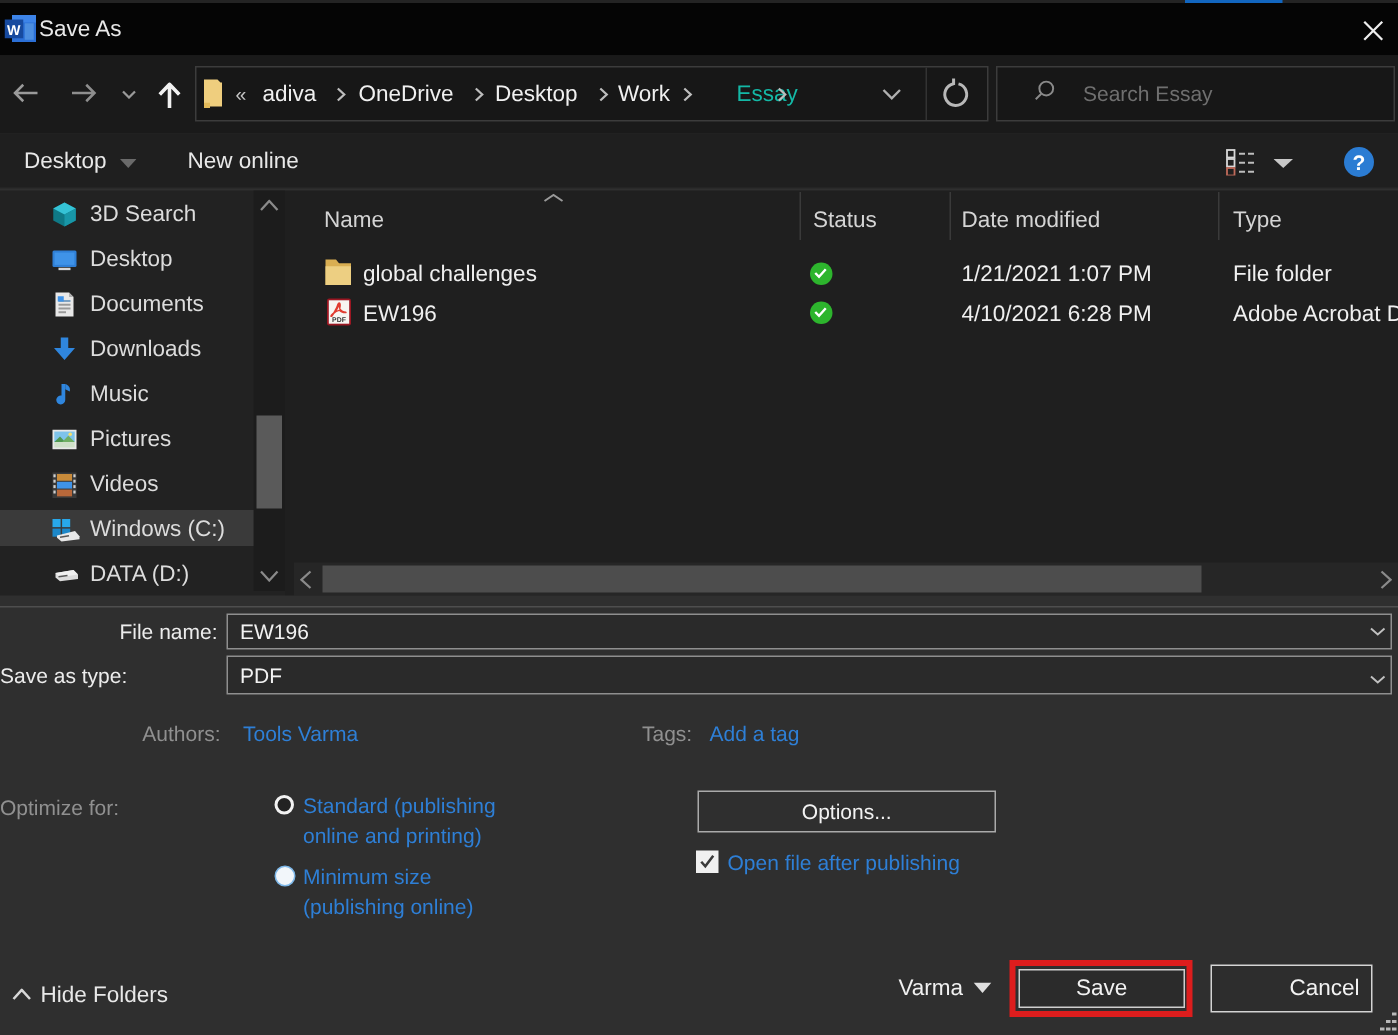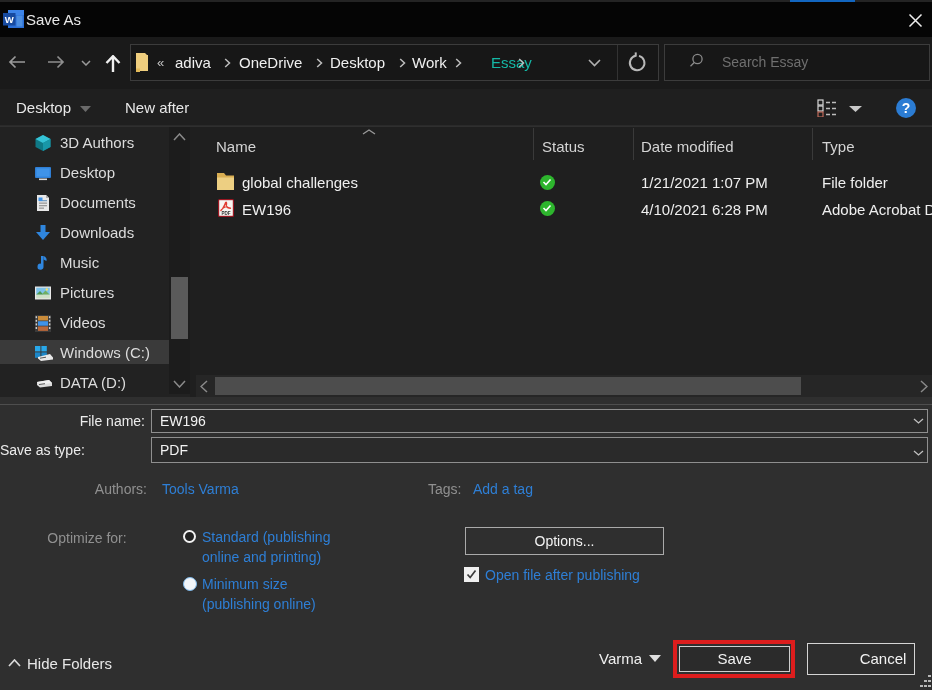--- a/index.html
+++ b/index.html
@@ -80,21 +80,21 @@
 <svg class="a" style="left:688px;top:53px" width="16" height="16" viewBox="0 0 16 16">
   <circle cx="9.5" cy="6" r="4.6" stroke="#8a8a8a" stroke-width="1.3" fill="none"></circle>
   <path d="M6.2 9.5 L2.5 13.2" stroke="#8a8a8a" stroke-width="1.3"></path>
 </svg>
 <div class="a txt" style="left:722px;top:44px;height:37px;line-height:37px;font-size:14px;color:#6f6f6f">Search Essay</div>
 
 <div class="a txt" style="left:16px;top:89px;height:37px;line-height:37px;font-size:15px;color:#e8e8e8">Desktop</div>
 <svg class="a" style="left:80px;top:106px" width="11" height="6" viewBox="0 0 11 6">
   <path d="M0 0 L5.5 6 L11 0 Z" fill="#6a6a6a"></path>
 </svg>
-<div class="a txt" style="left:125px;top:89px;height:37px;line-height:37px;font-size:15px;color:#e8e8e8">New after</div>
+<div class="a txt" style="left:125px;top:89px;height:37px;line-height:37px;font-size:15px;color:#e8e8e8">New online</div>
 <svg class="a" style="left:817px;top:99px" width="23" height="18" viewBox="0 0 23 18">
   <rect x="1" y="1" width="5" height="5" fill="none" stroke="#d8d8d8" stroke-width="1.2"></rect>
   <rect x="1" y="7" width="5" height="5" fill="none" stroke="#d8d8d8" stroke-width="1.2"></rect>
   <rect x="1" y="13" width="5" height="5" fill="none" stroke="#c06a5a" stroke-width="1.2"></rect>
   <path d="M9 3.5 L13 3.5 M15 3.5 L19 3.5 M9 9.5 L13 9.5 M15 9.5 L19 9.5 M9 15.5 L13 15.5 M15 15.5 L19 15.5" stroke="#bdbdbd" stroke-width="1.4"></path>
 </svg>
 <svg class="a" style="left:849px;top:106px" width="13" height="6" viewBox="0 0 13 6">
   <path d="M0 0 L6.5 6 L13 0 Z" fill="#c8c8c8"></path>
 </svg>
 <div class="a" style="left:896px;top:98px;width:20px;height:20px;border-radius:50%;background:#2b7cd3"></div>
@@ -113,21 +113,21 @@
 </svg>
 
 <div class="a" style="left:0;top:340px;width:169px;height:24px;background:#3a3a3a"></div>
 
 <div id="sb">
     <div class="a" style="left:34px;top:134px"><svg width="18" height="18" viewBox="0 0 18 18">
         <path d="M9 1 L16.5 5 L16.5 13 L9 17 L1.5 13 L1.5 5 Z" fill="#0f7986"></path>
         <path d="M9 1 L16.5 5 L9 9 L1.5 5 Z" fill="#35c3d6"></path>
         <path d="M9 9 L16.5 5 L16.5 13 L9 17 Z" fill="#1897a8"></path>
       </svg></div>
-    <div class="a txt" style="left:60px;top:134px;font-size:15px;color:#dcdcdc">3D Authors</div>
+    <div class="a txt" style="left:60px;top:134px;font-size:15px;color:#dcdcdc">3D Search</div>
     <div class="a" style="left:34px;top:164px"><svg width="18" height="18" viewBox="0 0 18 18">
         <rect x="1" y="3" width="16" height="11" rx="1" fill="#2f7fd6"></rect>
         <rect x="2.4" y="4.4" width="13.2" height="8.2" fill="#3f93e8"></rect>
         <rect x="5" y="14.5" width="8" height="1.6" fill="#d8d8d8"></rect>
       </svg></div>
     <div class="a txt" style="left:60px;top:164px;font-size:15px;color:#dcdcdc">Desktop</div>
     <div class="a" style="left:34px;top:194px"><svg width="18" height="18" viewBox="0 0 18 18">
         <path d="M3 1 L12 1 L15 4 L15 17 L3 17 Z" fill="#e8e8e8"></path>
         <path d="M12 1 L15 4 L12 4 Z" fill="#b0b0b0"></path>
         <rect x="5" y="6" width="8" height="1.3" fill="#7a9fc0"></rect>
@@ -251,21 +251,21 @@
 <div class="a txt" style="left:160px;top:437px;height:26px;line-height:26px;font-size:14px;color:#f2f2f2">PDF</div>
 <svg class="a" style="left:913px;top:450px" width="11" height="6" viewBox="0 0 11 6">
   <path d="M1 1 L5.5 5 L10 1" stroke="#c0c0c0" stroke-width="1.3" fill="none"></path>
 </svg>
 
 <div class="a txt" style="left:0;top:481px;width:147px;text-align:right;font-size:14px;color:#909090">Authors:</div>
 <div class="a txt" style="left:162px;top:481px;font-size:14px;color:#2e7fd6">Tools Varma</div>
 <div class="a txt" style="left:428px;top:481px;font-size:14px;color:#909090">Tags:</div>
 <div class="a txt" style="left:473px;top:481px;font-size:14px;color:#2e7fd6">Add a tag</div>
 
-<div class="a txt" style="left:0;top:530px;width:174px;text-align:center;font-size:14px;color:#909090">Optimize for:</div>
+<div class="a txt" style="left:0;top:530px;width:174px;text-align:left;font-size:14px;color:#909090">Optimize for:</div>
 <div class="a" style="left:183px;top:530px;width:13px;height:13px;border-radius:50%;border:2px solid #f2f2f2;background:#222"></div>
 <div class="a txt" style="left:202px;top:529px;font-size:14px;color:#2e7fd6">Standard (publishing</div>
 <div class="a txt" style="left:202px;top:549px;font-size:14px;color:#2e7fd6">online and printing)</div>
 <div class="a" style="left:183px;top:577px;width:14px;height:14px;border-radius:50%;background:#f2f6fa;border:1px solid #7db7e8"></div>
 <div class="a txt" style="left:202px;top:576px;font-size:14px;color:#2e7fd6">Minimum size</div>
 <div class="a txt" style="left:202px;top:596px;font-size:14px;color:#2e7fd6">(publishing online)</div>
 
 <div class="a" style="left:465px;top:527px;width:199px;height:28px;border:1px solid #aaa"></div>
 <div class="a txt" style="left:465px;top:527px;width:199px;height:28px;line-height:28px;text-align:center;font-size:14px;color:#f2f2f2">Options...</div>
 

